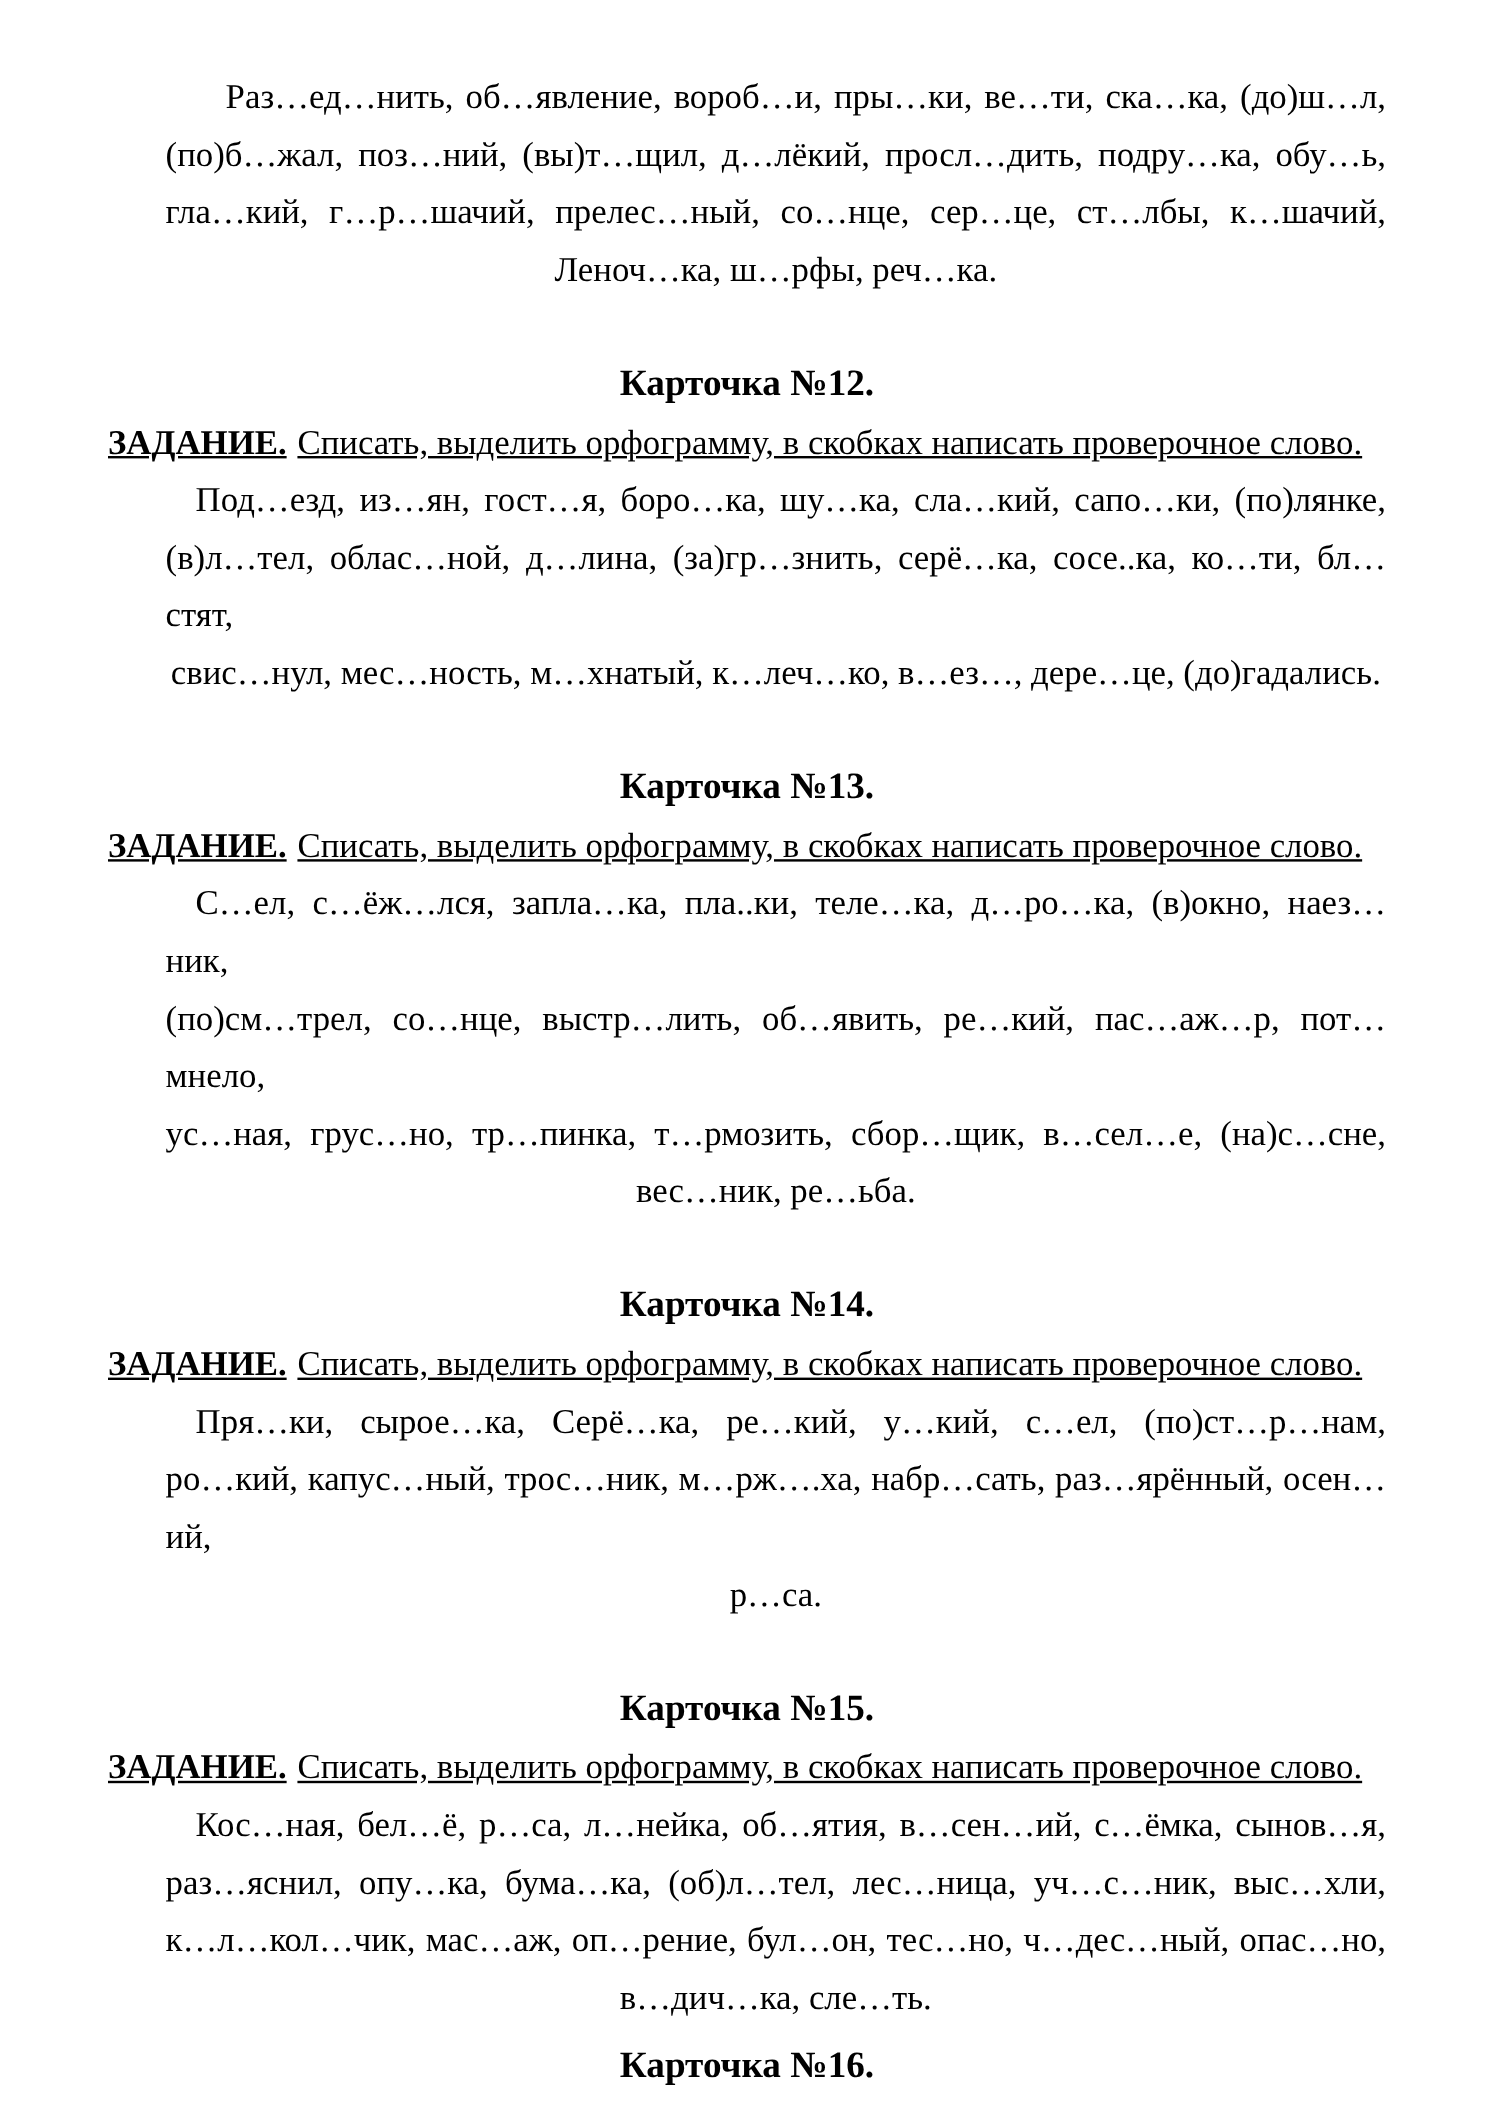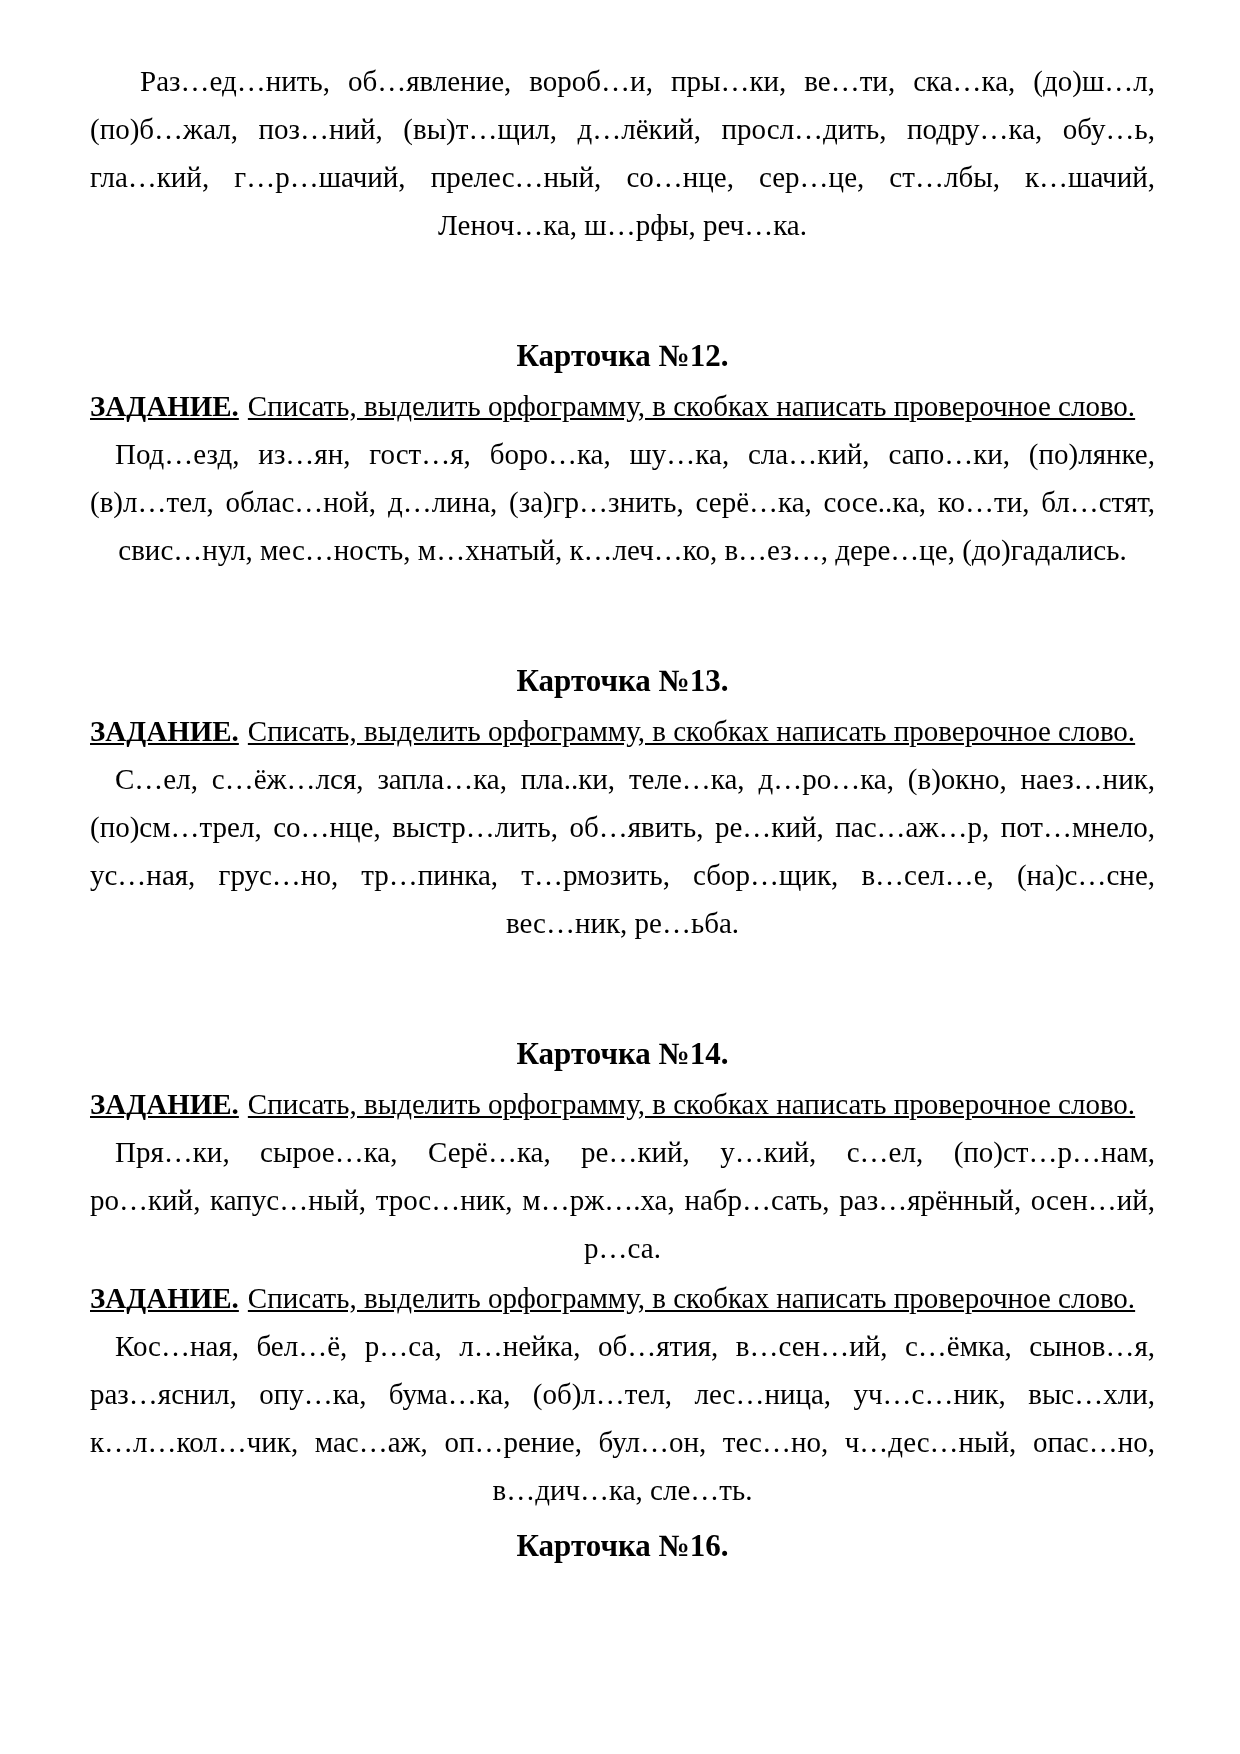--- a/index.html
+++ b/index.html
@@ -13,36 +13,37 @@
   }
   .page {
     width: 100%;
     height: 100%;
     padding: 57px 85px 0 90px;
   }
   .line {
     font-size: 29px;
     line-height: 48px;
     white-space: normal;
+    margin-left: 48px;
   }
   .jline {
     text-align: justify;
     text-align-last: justify;
   }
   .lastline {
     text-align: center;
   }
   .indent-lg { text-indent: 50px; }
   .indent-sm { text-indent: 25px; }
   .card-title {
     font-size: 31px;
     font-weight: bold;
     text-align: center;
     line-height: 48px;
-    margin-top: 83px;
+    margin-top: 46px;
   }
   .card-title.tight { margin-top: 8px; }
   .task-line {
     font-size: 29px;
     line-height: 48px;
     margin-top: 2px;
     text-decoration: underline;
   }
   .task-label { font-weight: bold; }
   .task-text { padding-left: 9px; }
@@ -84,20 +85,21 @@
     <div class="card-title">Карточка №14.</div>
     <div class="task-line">
       <span class="task-label">ЗАДАНИЕ.</span><span class="task-text">Списать, выделить орфограмму, в скобках написать проверочное слово.</span>
     </div>
     <div class="line jline indent-sm">Пря…ки, сырое…ка, Серё…ка, ре…кий, у…кий, с…ел, (по)ст…р…нам,</div>
     <div class="line jline">ро…кий, капус…ный, трос…ник, м…рж….ха, набр…сать, раз…ярённый, осен…ий,</div>
     <div class="line lastline">р…са.</div>
   </div>
 
   <div class="card">
+    <div class="card-title">Карточка №15.</div>
     <div class="task-line">
       <span class="task-label">ЗАДАНИЕ.</span><span class="task-text">Списать, выделить орфограмму, в скобках написать проверочное слово.</span>
     </div>
     <div class="line jline indent-sm">Кос…ная, бел…ё, р…са, л…нейка, об…ятия, в…сен…ий, с…ёмка, сынов…я,</div>
     <div class="line jline">раз…яснил, опу…ка, бума…ка, (об)л…тел, лес…ница, уч…с…ник, выс…хли,</div>
     <div class="line jline">к…л…кол…чик, мас…аж, оп…рение, бул…он, тес…но, ч…дес…ный, опас…но,</div>
     <div class="line lastline">в…дич…ка, сле…ть.</div>
   </div>
 
   <div class="card">

